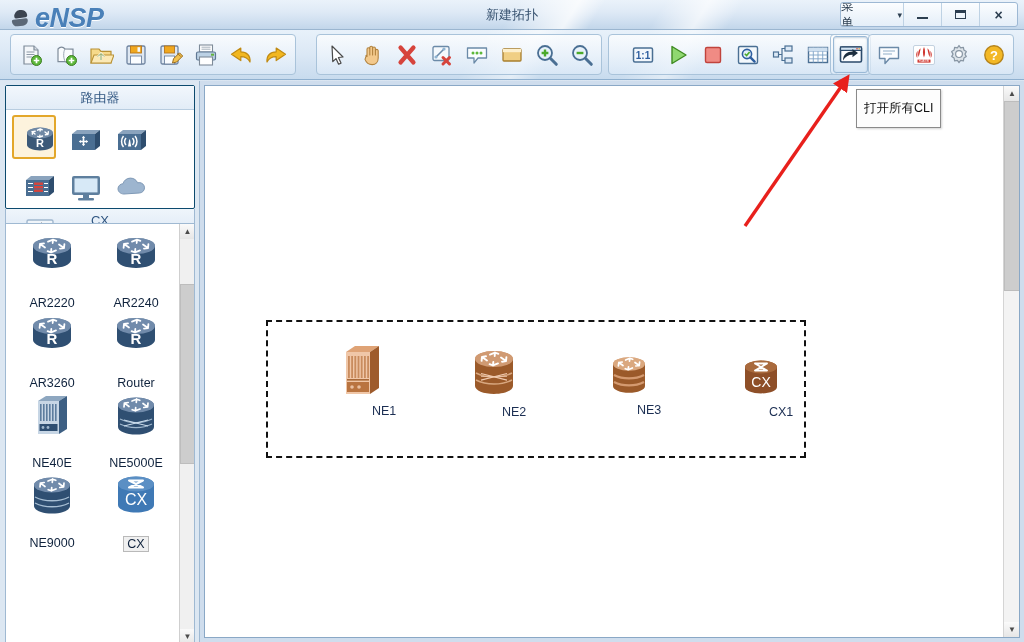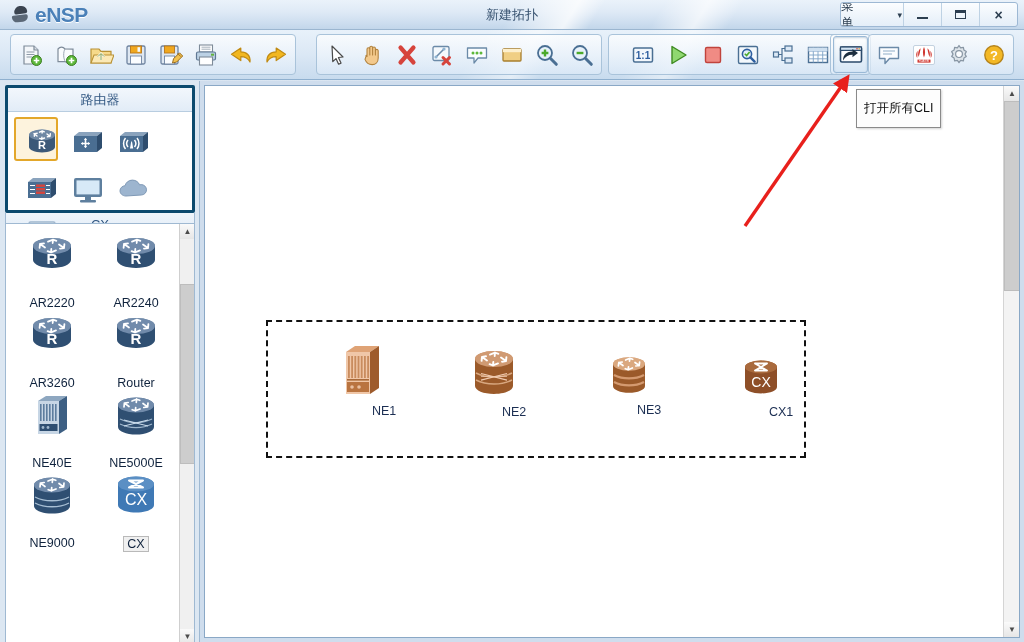--- a/index.html
+++ b/index.html
@@ -18,22 +18,22 @@
   #titlebar .sheen{position:absolute;top:-10px;left:430px;width:420px;height:50px;
     background:linear-gradient(105deg,rgba(255,255,255,0) 20%,rgba(255,255,255,.75) 34%,
       rgba(255,255,255,0) 40%,rgba(255,255,255,0) 54%,rgba(255,255,255,.65) 64%,rgba(255,255,255,0) 72%);
     transform:skewX(-20deg);pointer-events:none;}
   #logo{position:absolute;left:10px;top:3px;display:flex;align-items:center;gap:3px;}
   #logo .mark{width:22px;height:22px;position:relative;}
   #logo .mark:before{content:"";position:absolute;left:4px;top:2px;width:13px;height:8px;
     background:#3b4450;border-radius:6px 6px 2px 2px;transform:rotate(-8deg);}
   #logo .mark:after{content:"";position:absolute;left:2px;top:11px;width:16px;height:7px;
     background:#5b6877;border-radius:2px 2px 6px 6px;transform:rotate(-6deg);}
-  #logo .txt{font-size:21px;font-weight:bold;color:#4a80b8;letter-spacing:-.5px;
-    text-shadow:0 1px 0 #fff;}
+  #logo .txt{font-size:27px;font-weight:bold;color:#4a80b8;letter-spacing:-.5px;
+    text-shadow:0 1px 0 #fff;font-style:italic;}
   #win-title{position:absolute;left:0;top:0;width:1024px;height:30px;line-height:30px;
     text-align:center;font-size:13px;color:#35506e;}
   #winbtns{position:absolute;right:6px;top:2px;height:25px;display:flex;align-items:stretch;
     border:1px solid #9db8d4;border-radius:3px;overflow:hidden;
     background:linear-gradient(to bottom,#fbfdff,#e4eef8);}
   #winbtns .wb{width:38px;display:flex;align-items:center;justify-content:center;
     font-size:12px;color:#2c3e50;border-left:1px solid #bed2e4;cursor:default;}
   #winbtns .wb:first-child{border-left:none;gap:40px;}
   #winbtns .menu{width:62px;font-size:12.5px;letter-spacing:1px;}
   .glyph-min{display:block;width:11px;height:2px;background:#2c3e50;margin-top:7px;}
@@ -61,21 +61,21 @@
   
   .ic{position:relative;width:26px;height:26px;}
   .ic svg{display:block;}
 
   
   #body{position:absolute;left:0;top:81px;width:1024px;height:561px;}
 
   
   #leftpane{position:absolute;left:0;top:0;width:200px;height:561px;
     background:#dce7f2;border-right:1px solid #9fb9d2;}
-  .pnl{margin:4px 4px 0 5px;border:3px solid #0c4a6e;background:#fff;border-radius:2px;}
+  .pnl{margin:4px 4px 0 5px;border:1px solid #0c4a6e;background:#fff;border-radius:2px;}
   .pnl-head{height:24px;line-height:23px;text-align:center;font-size:13px;color:#2f5580;
     background:linear-gradient(to bottom,#f2f7fc,#e2ecf7);border-bottom:1px solid #b8cde0;}
   #catbox{height:98px;padding:5px 4px 0 6px;display:flex;flex-wrap:wrap;gap:2px;}
   .cat{width:44px;height:44px;display:flex;align-items:center;justify-content:center;
     border:2px solid transparent;border-radius:3px;cursor:pointer;}
   .cat.sel{border-color:#e3a72a;background:#fdf3dd;}
   #cxlabel{height:24px;line-height:24px;text-align:center;font-size:13px;color:#2f5580;
     background:linear-gradient(to bottom,#eff5fb,#dfeaf6);border:1px solid #9fb9d2;border-top:none;
     margin:0 4px 0 5px;}
 

